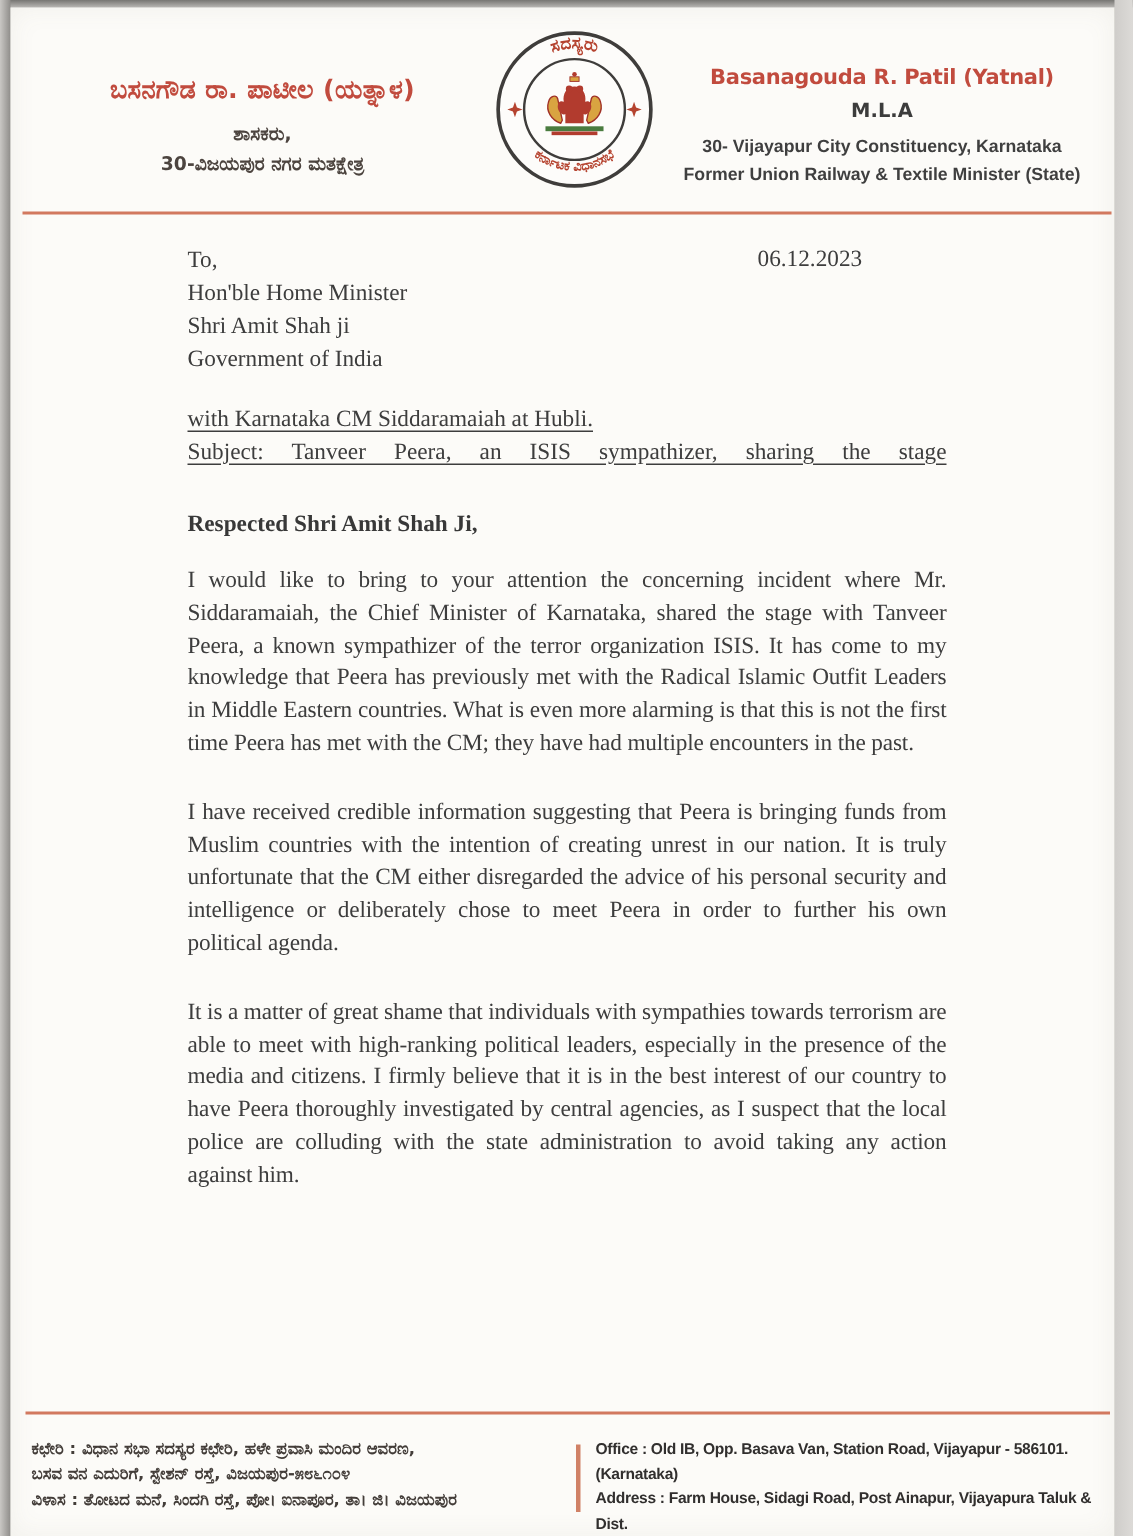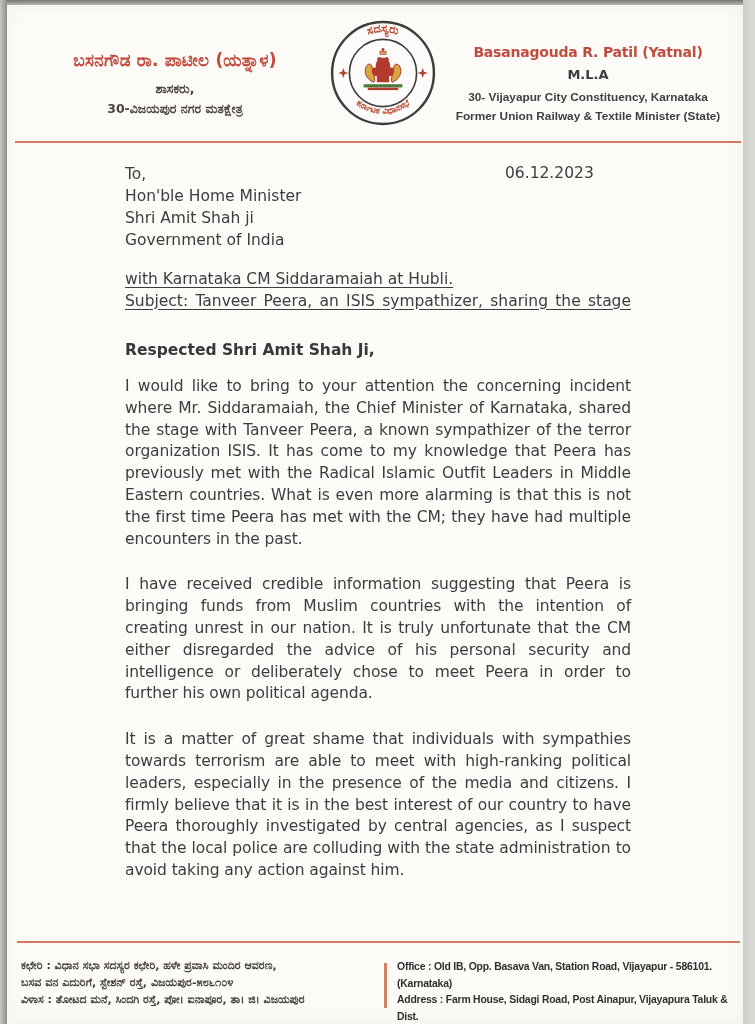--- a/index.html
+++ b/index.html
@@ -23,21 +23,21 @@
   .kn-sub{color:#4c443f;font-weight:bold;font-size:12.5px;line-height:1.6;}
   .hdr-seal{width:108px;flex:0 0 108px;margin-top:-2px;}
   .hdr-right{flex:1;text-align:center;padding-top:18px;}
   .en-name{color:#c14b3e;font-weight:bold;font-size:14px;letter-spacing:-.2px;margin-bottom:7px;}
   .en-mla{color:#3c3c3c;font-weight:bold;font-size:13px;margin-bottom:6px;}
   .en-sub{color:#3f3f3f;font-weight:bold;font-size:11.8px;line-height:1.65;font-family:"Liberation Sans",sans-serif;}
   .rule{height:2px;background:#d2795f;}
   .rule-top{margin:8px 2px 0 8px;}
   .seal-text{fill:#b5432f;font-weight:bold;}
   
-  .main{padding:0 112px 0 118px;color:#3d3d3d;}
+  .main{padding:0 112px 0 118px;color:#3d3d3d;font-family:Liberation Serif, serif;}
   .row-date{position:relative;margin-top:20px;}
   .to-block{font-size:15.5px;line-height:22px;}
   .date{position:absolute;left:380px;top:1px;font-size:15.5px;}
   .subject{margin-top:18px;font-size:15.5px;line-height:21.5px;font-weight:500;}
   .subj-line{display:block;text-decoration:underline;text-underline-offset:3px;}
   .subj-full{text-align:justify;text-align-last:justify;}
   .salutation{margin:29px 0 0 0;font-weight:bold;font-size:15.5px;color:#383838;}
   .para{margin:17px 0 0 0;font-size:15.5px;line-height:21.8px;text-align:justify;letter-spacing:-.1px;}
   .para + .para{margin-top:24px;}
   

